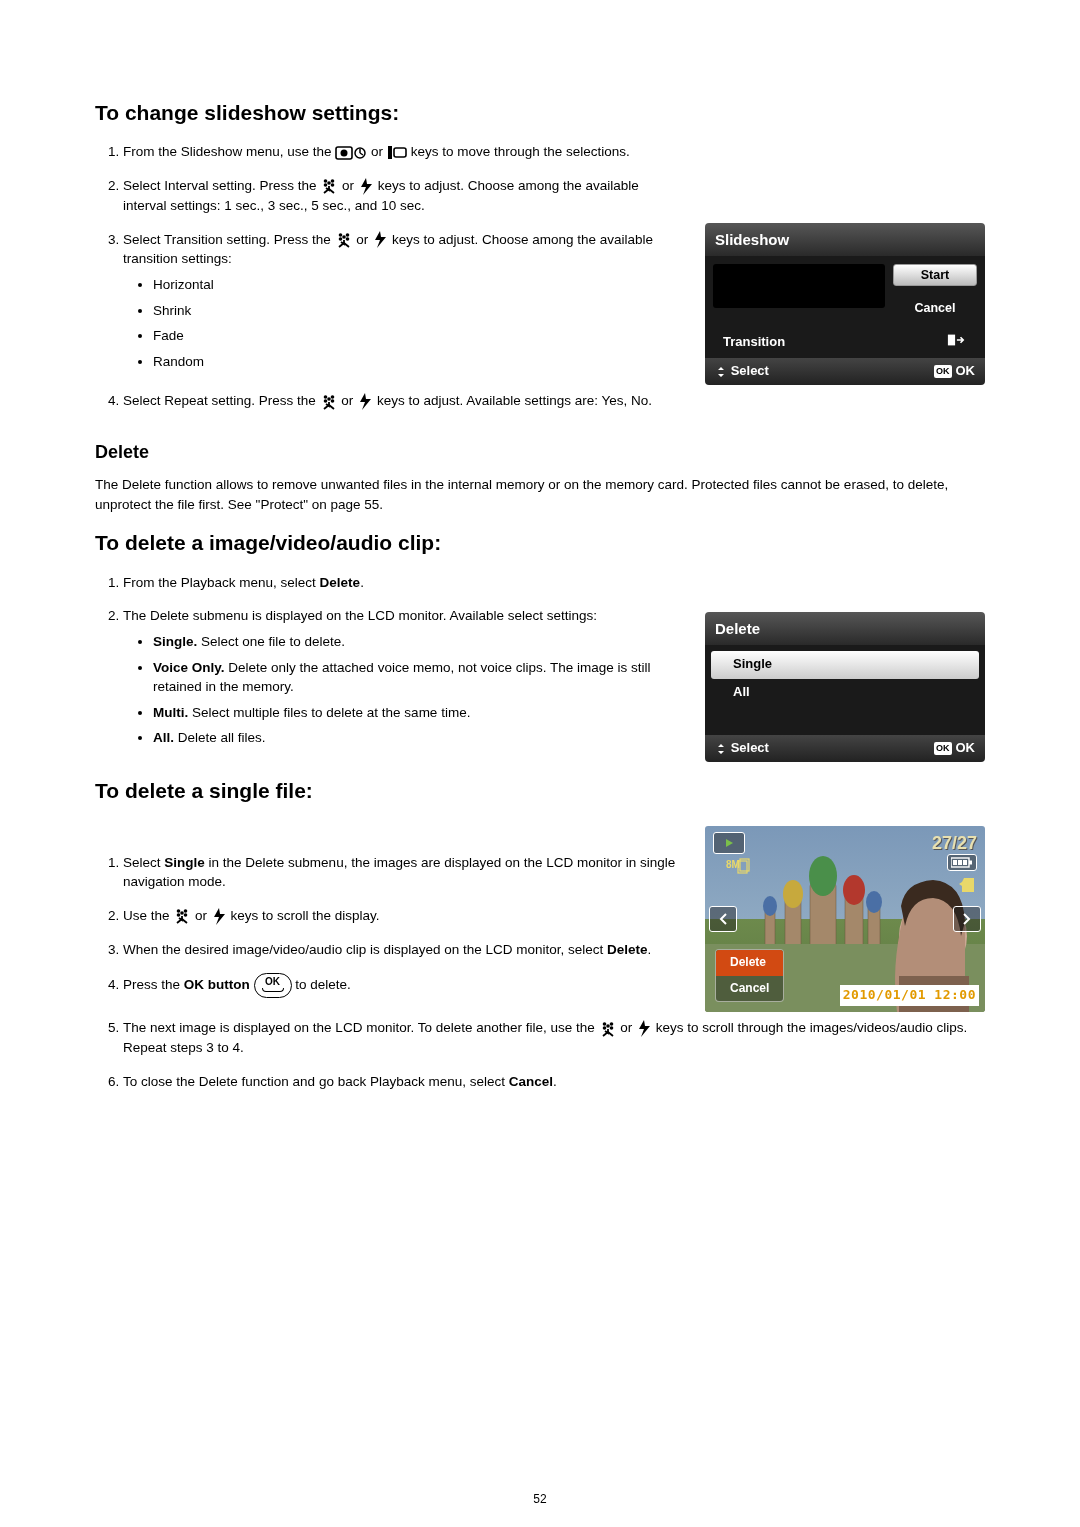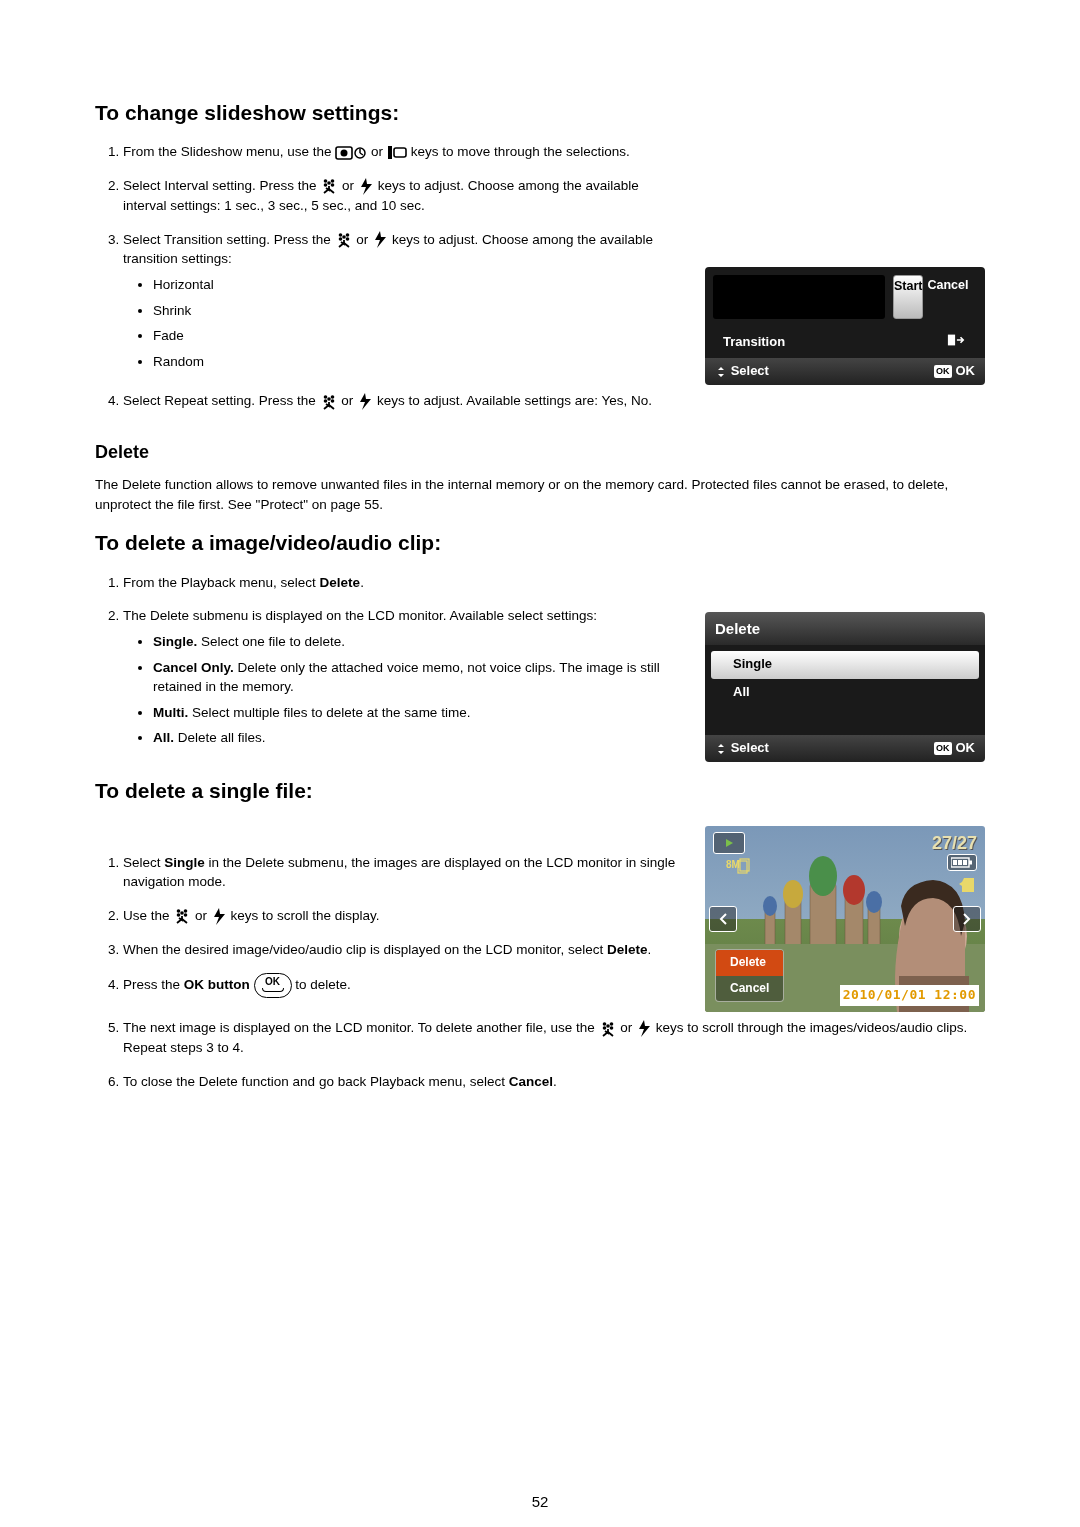--- a/index.html
+++ b/index.html
@@ -43,21 +43,21 @@
     padding-left: 30px;
     margin: 6px 0 6px 0;
   }
   ul.sub > li {
     margin-bottom: 6px;
   }
   .bold { font-weight: bold; }
   .page-num {
     text-align: center;
     margin-top: 400px;
-    font-size: 15px;
+    font-size: 12px;
   }
   .icon-inline {
     display: inline-block;
     vertical-align: middle;
     line-height: 1;
   }
   .icon-inline svg { vertical-align: middle; }
 
   
   .lcd {
@@ -84,22 +84,22 @@
     margin-bottom: 8px;
   }
   .lcd-slideshow-left {
     flex: 1;
     background: #000;
     border-radius: 3px;
     height: 44px;
   }
   .lcd-slideshow-right {
     display: flex;
-    flex-direction: row;
-    gap: 4px;
+    flex-direction: column;
+    gap: 12px;
     width: 84px;
   }
   .lcd-btn {
     text-align: center;
     padding: 1px 0;
     border-radius: 3px;
     font-size: 12.5px;
   }
   .lcd-btn-sel {
     background: linear-gradient(#fff,#bbb);
@@ -291,20 +291,21 @@
           <li>Horizontal</li>
           <li>Shrink</li>
           <li>Fade</li>
           <li>Random</li>
         </ul>
       </li>
     </ol>
   </div>
 
   <div class="lcd">
+    <div class="lcd-title">Slideshow</div>
     <div class="lcd-body">
       <div class="lcd-slideshow-top">
         <div class="lcd-slideshow-left"></div>
         <div class="lcd-slideshow-right">
           <div class="lcd-btn lcd-btn-sel">Start</div>
           <div class="lcd-btn lcd-btn-unsel">Cancel</div>
         </div>
       </div>
       <div class="lcd-row">
         <span>Transition</span>
@@ -345,21 +346,21 @@
 <div class="row">
   <div class="col-text">
     <ol class="main">
       <li>
         <span>From the Playback menu, select </span><span class="bold">Delete</span><span>.</span>
       </li>
       <li>
         <span>The Delete submenu is displayed on the LCD monitor. Available select settings:</span>
         <ul class="sub">
           <li><span class="bold">Single.</span><span> Select one file to delete.</span></li>
-          <li><span class="bold">Cancel Only.</span><span> Delete only the attached voice memo, not voice clips. The image is still retained in the memory.</span></li>
+          <li><span class="bold">Voice Only.</span><span> Delete only the attached voice memo, not voice clips. The image is still retained in the memory.</span></li>
           <li><span class="bold">Multi.</span><span> Select multiple files to delete at the same time.</span></li>
           <li><span class="bold">All.</span><span> Delete all files.</span></li>
         </ul>
       </li>
     </ol>
   </div>
 
   <div class="lcd">
     <div class="lcd-title">Delete</div>
     <div class="lcd-del-body">

